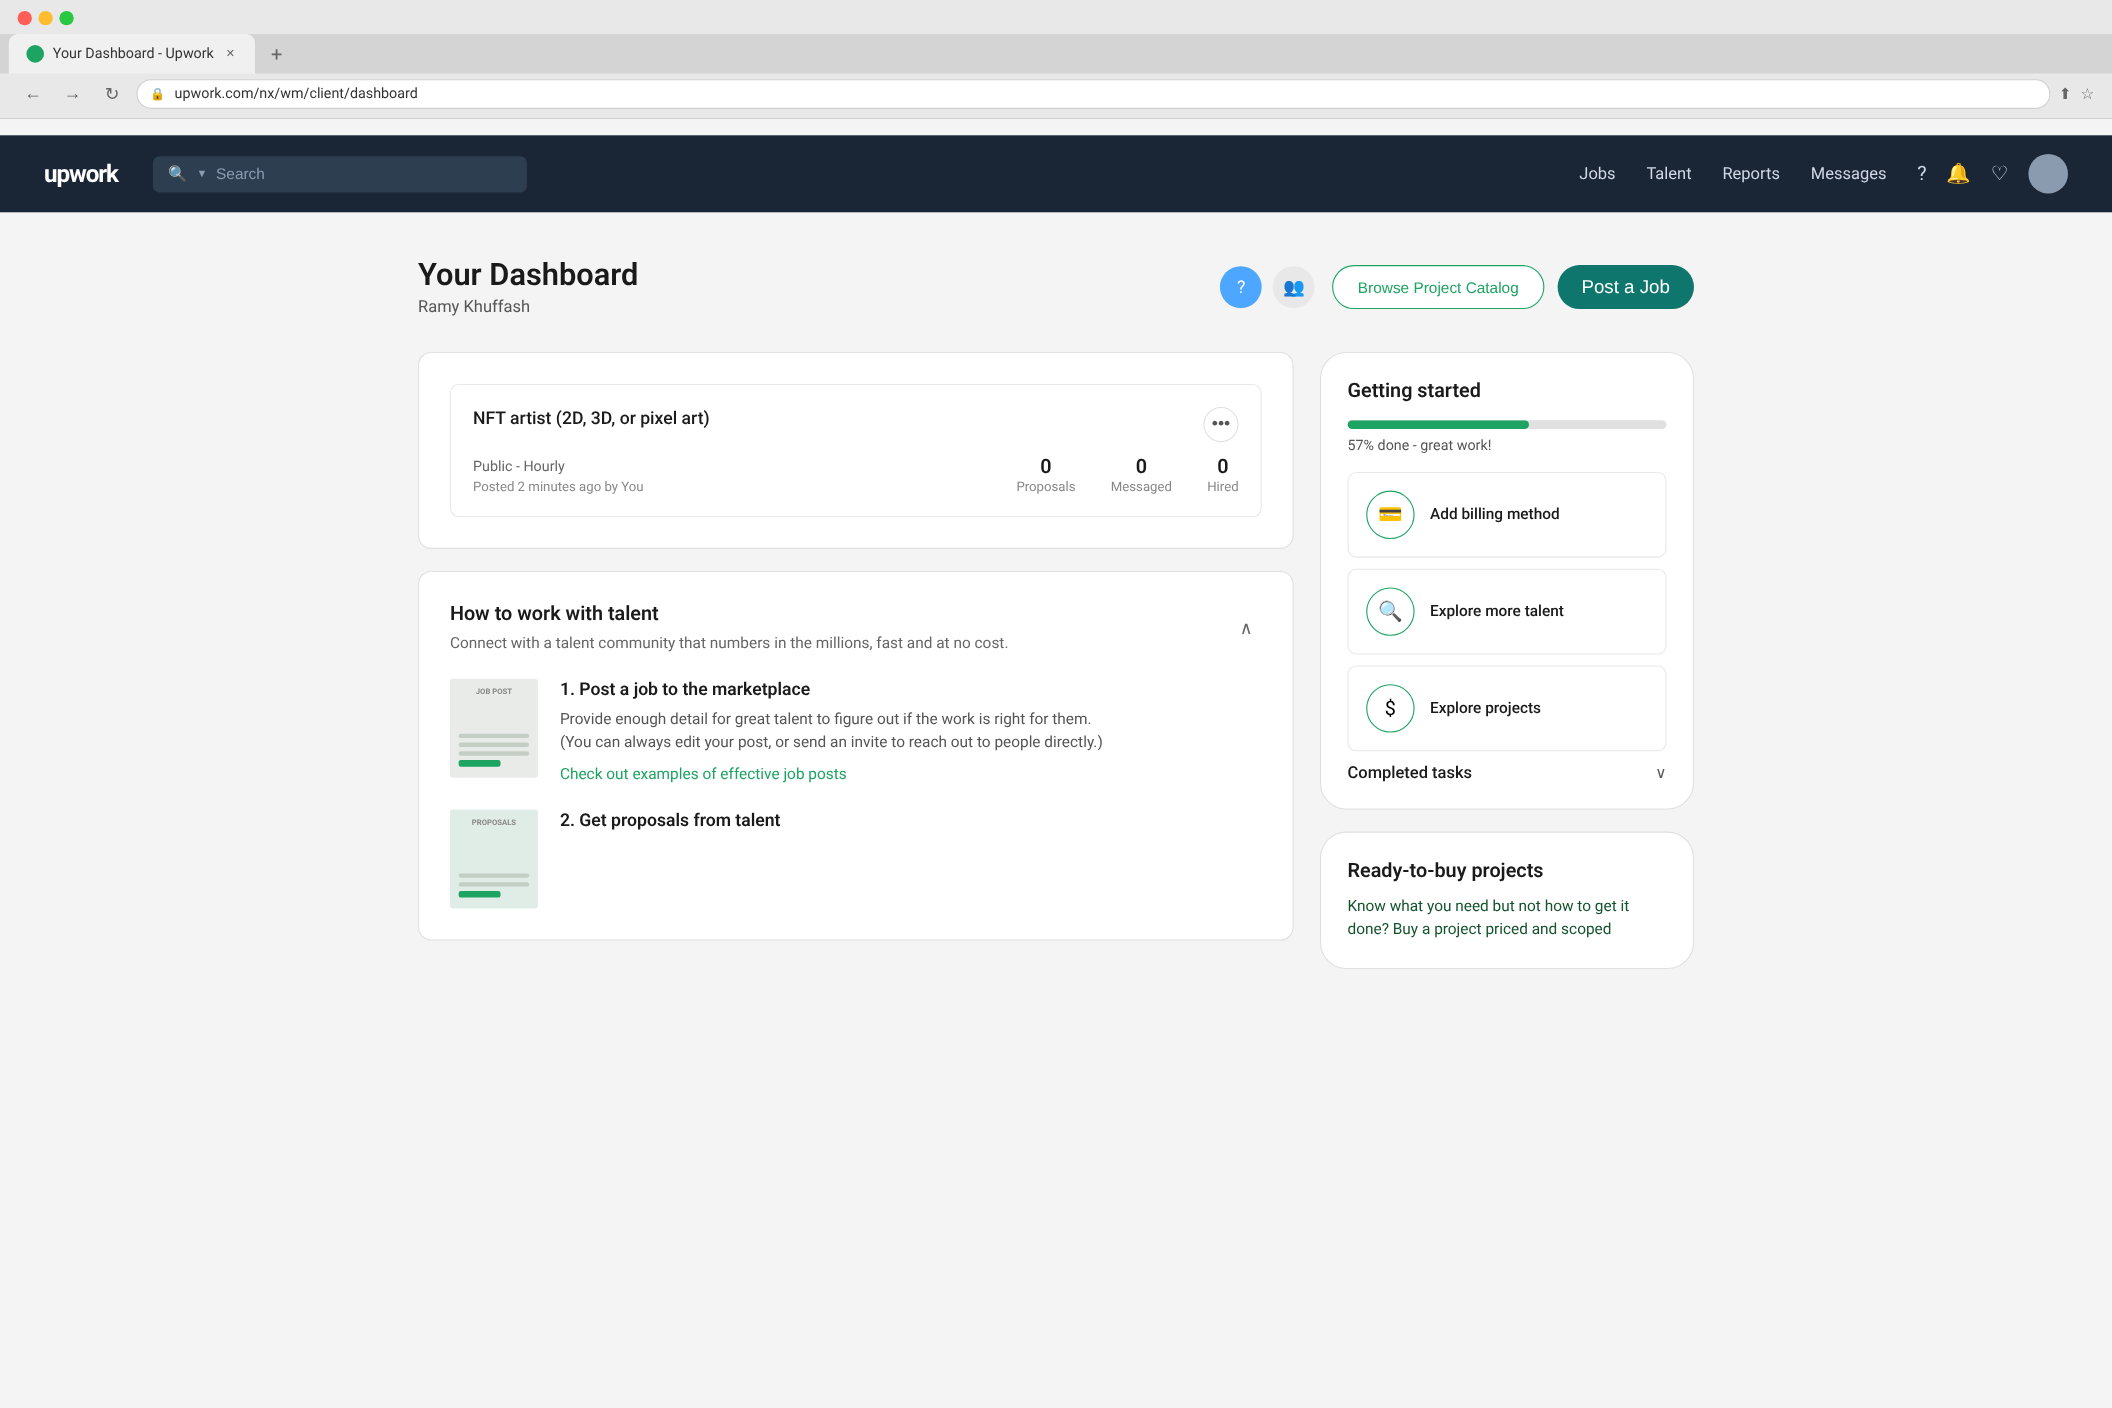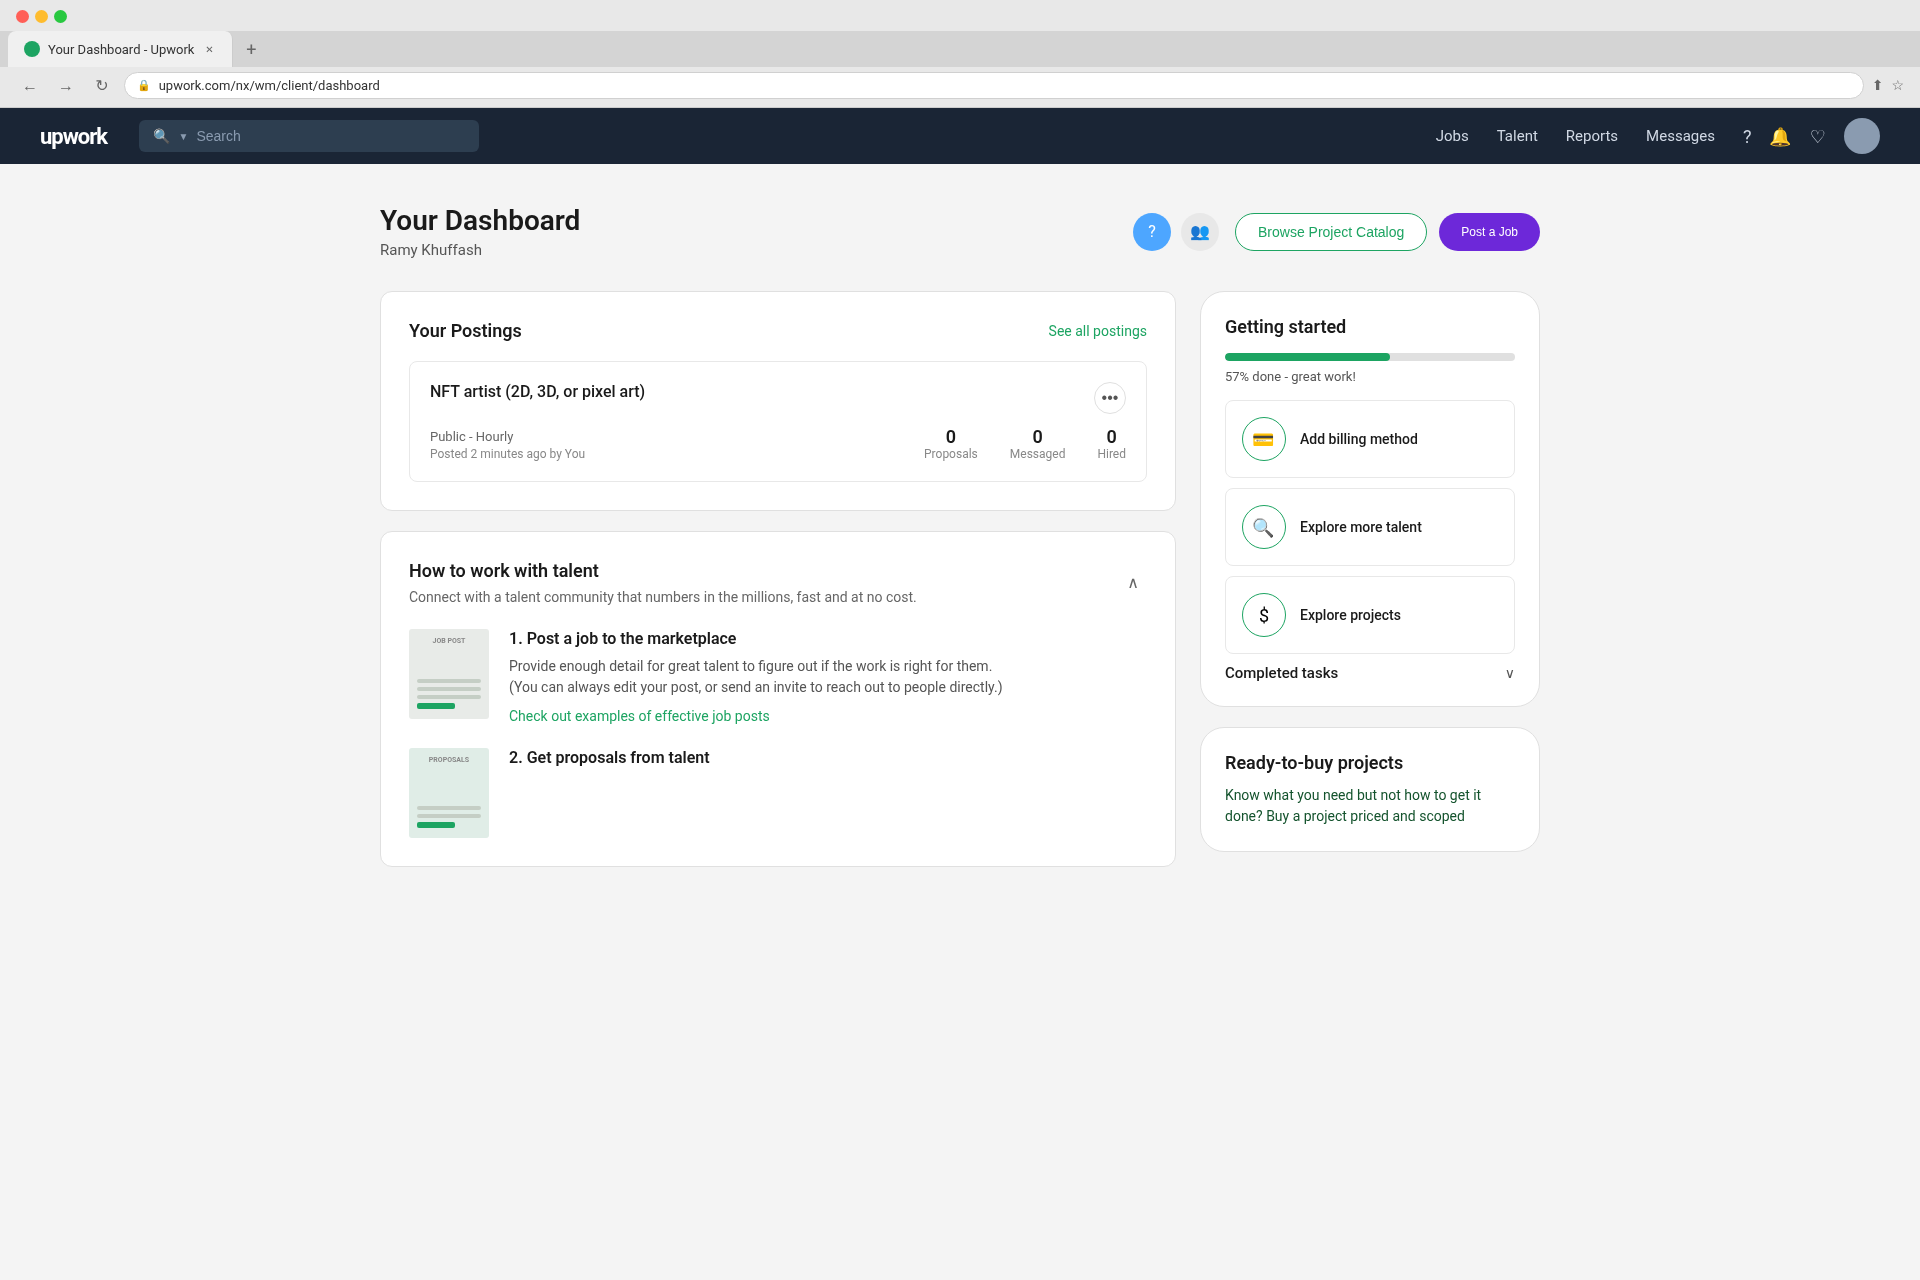--- a/index.html
+++ b/index.html
@@ -76,21 +76,22 @@
     .lock-icon { color: #4caf50; font-size: 11px; }
     .address-actions { display: flex; gap: 8px; }
     .addr-action { color: #666; font-size: 14px; cursor: pointer; }
 
     
     .app-nav {
       background: #1a2535;
       display: flex;
       align-items: center;
       padding: 0 40px;
-      height: 56px;
+      height: 70px;
+      margin-top: 15px;
     }
     .nav-logo {
       color: white;
       font-size: 22px;
       font-weight: bold;
       letter-spacing: -1px;
       margin-right: 32px;
     }
     .nav-search {
       display: flex;
@@ -186,26 +187,26 @@
       border: 1.5px solid #1da462;
       color: #1da462;
       background: white;
       border-radius: 24px;
       padding: 10px 22px;
       font-size: 14px;
       font-weight: 500;
       cursor: pointer;
     }
     .btn-post-job {
-      background: #6d28d9;
+      background: #0f766e;
       color: white;
       border: none;
       border-radius: 24px;
       padding: 10px 22px;
-      font-size: 12px;
+      font-size: 17px;
       font-weight: 500;
       cursor: pointer;
       text-align: center;
     }
 
     
     .content-grid {
       display: grid;
       grid-template-columns: 1fr 340px;
       gap: 24px;
@@ -417,24 +418,20 @@
       <button class="btn-browse">Browse Project Catalog</button>
       <button class="btn-post-job">Post a Job</button>
     </div>
   </div>
 
   <div class="content-grid">
 
     <div>
 
       <div class="card">
-        <div class="postings-header">
-          <h2 class="postings-title">Your Postings</h2>
-          <a class="see-all-link">See all postings</a>
-        </div>
         <div class="posting-item">
           <div class="posting-item-header">
             <span class="posting-name">NFT artist (2D, 3D, or pixel art)</span>
             <button class="posting-menu-btn">•••</button>
           </div>
           <div class="posting-meta">
             <div>
               <div class="posting-type">Public - Hourly</div>
               <div class="posting-time">Posted 2 minutes ago by You</div>
             </div>

